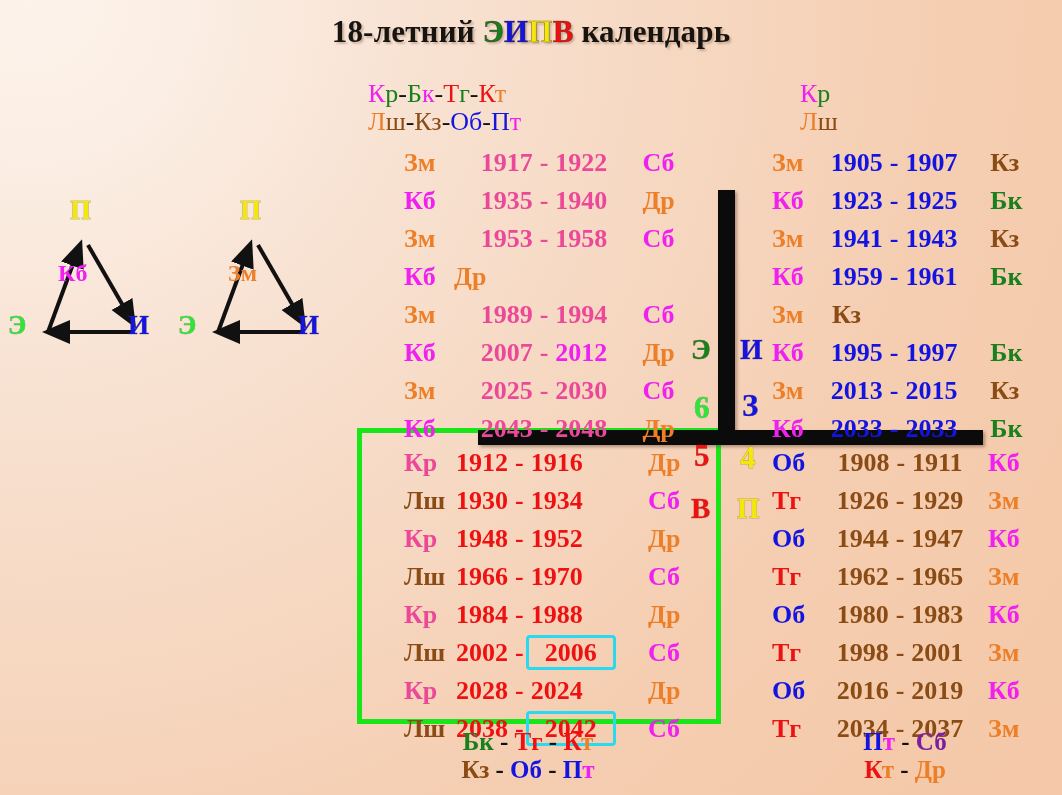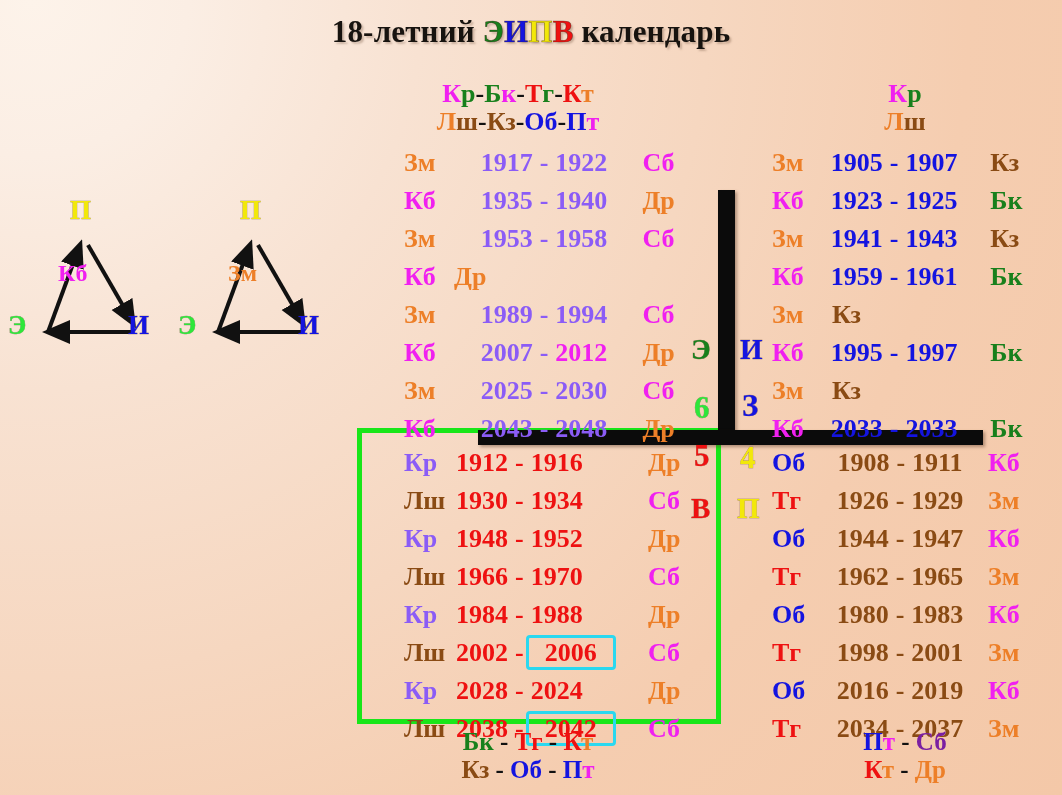--- a/index.html
+++ b/index.html
@@ -18,35 +18,35 @@
     left:0;top:14px;width:1062px;text-align:center;
     font-size:31px;font-weight:bold;color:#17130f;
     text-shadow:2px 2px 2px rgba(120,90,70,.35);
     letter-spacing:.2px;
   }
   #title span{display:inline;}
 
   
   .c-green   {color:#18801c;}
   .c-brightgreen{color:#2ee63a;}
-  .c-dgreen  {color:#8b5cf6;}
+  .c-dgreen  {color:#ec4899;}
   .c-blue    {color:#1414e0;}
   .c-yellow  {color:#f2e80a;}
   .c-red     {color:#ee1111;}
   .c-magenta {color:#f020f0;}
   .c-orange  {color:#ed7f28;}
   .c-brown   {color:#8a4b14;}
   .c-purple  {color:#7b1fa2;}
   .c-black   {color:#111;}
 
   
   .ol{ -webkit-text-stroke:0.5px rgba(70,40,20,.55); paint-order:stroke fill;}
 
   
-  .colhead{font-size:26px;font-weight:bold;text-align:center;line-height:1.06;}
+  .colhead{font-size:26px;font-weight:normal;line-height:1.06;}
   #head-left{left:368px;top:80px;width:300px;}
   #head-right{left:800px;top:80px;width:210px;}
 
   
   .block{font-size:26px;font-weight:bold;}
   .row{height:38px;line-height:38px;display:flex;align-items:center;}
   .tag{width:46px;text-align:left;}
   .yrs{text-align:center;}
   .dash{padding:0 7px;}
 
@@ -232,20 +232,21 @@
         <span class="tag c-orange">Зм</span>
         <span class="end c-brown">Кз</span>
       </div>
       <div class="row">
         <span class="tag c-magenta">Кб</span>
         <span class="yrs"><span class="c-blue">1995</span><span class="dash c-blue">-</span><span class="c-blue">1997</span></span>
         <span class="end c-green">Бк</span>
       </div>
       <div class="row">
         <span class="tag c-orange">Зм</span>
+        <span class="yrs"><span class="c-blue">2013</span><span class="dash c-blue">-</span><span class="c-blue">2015</span></span>
         <span class="end c-brown">Кз</span>
       </div>
       <div class="row">
         <span class="tag c-magenta">Кб</span>
         <span class="yrs"><span class="c-blue">2033</span><span class="dash c-blue">-</span><span class="c-blue">2033</span></span>
         <span class="end c-green">Бк</span>
       </div>
     </div>
   <div class="abs block" id="bl">
       <div class="row">

